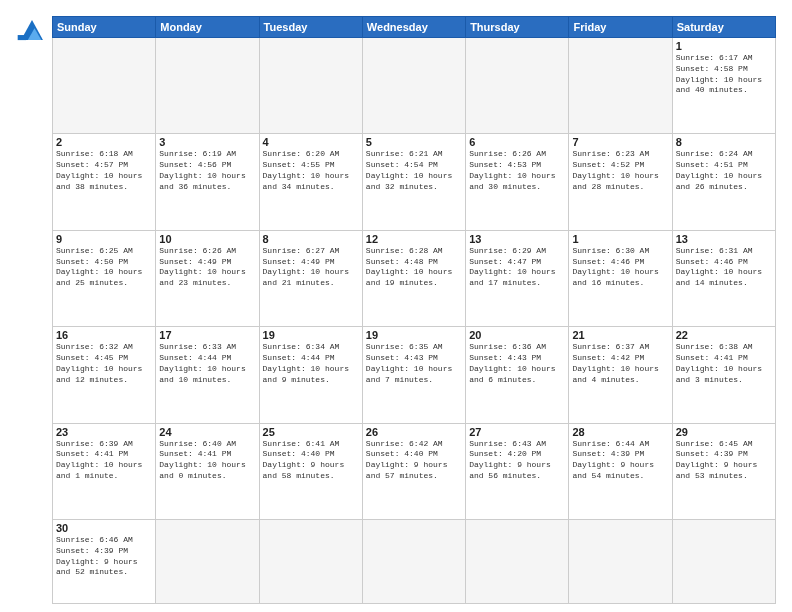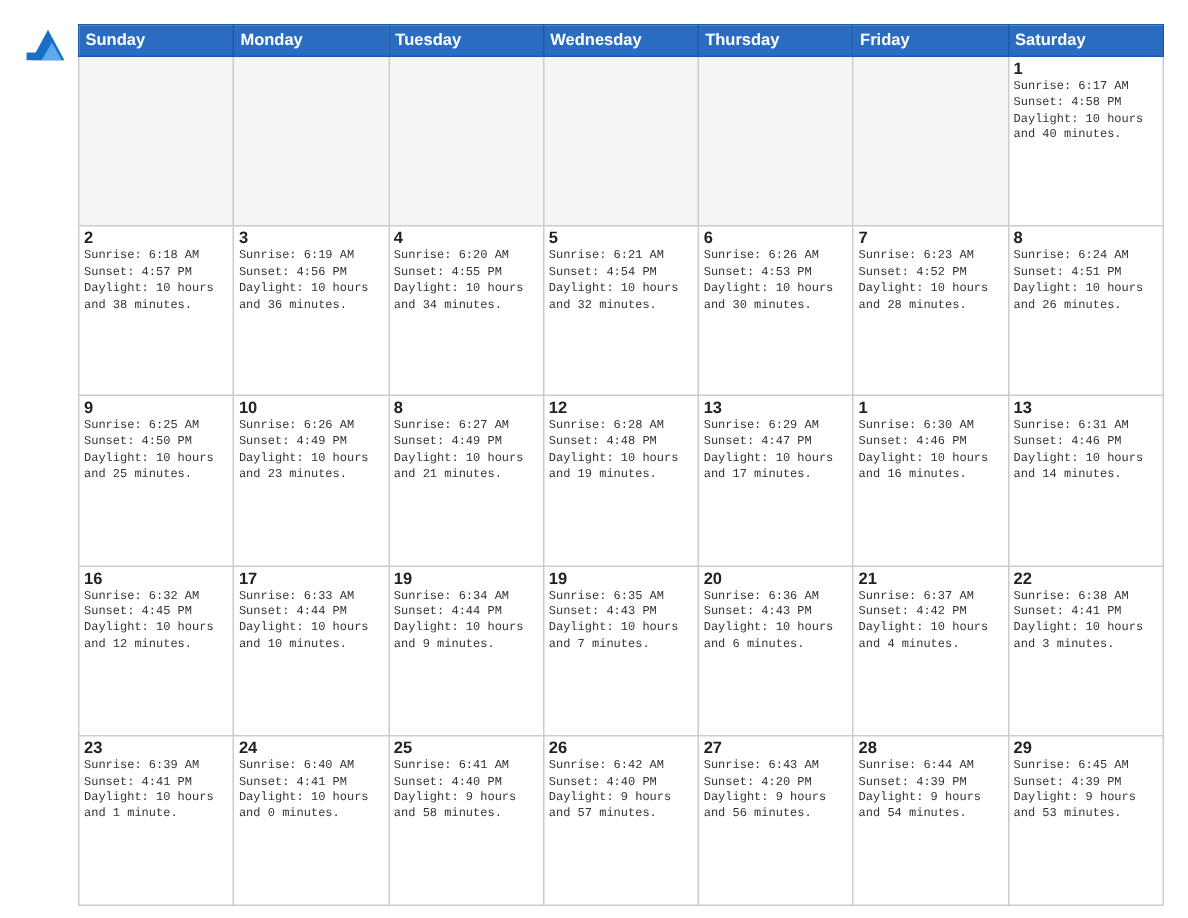--- a/index.html
+++ b/index.html
@@ -352,15 +352,30 @@
 and 54 minutes.</div>
           </td>
           <td>
             <span class="day-num">29</span>
             <div class="day-info">Sunrise: 6:45 AM
 Sunset: 4:39 PM
 Daylight: 9 hours
 and 53 minutes.</div>
           </td>
         </tr>
+        <tr class="last-row">
+          <td>
+            <span class="day-num">30</span>
+            <div class="day-info">Sunrise: 6:46 AM
+Sunset: 4:39 PM
+Daylight: 9 hours
+and 52 minutes.</div>
+          </td>
+          <td class="empty"></td>
+          <td class="empty"></td>
+          <td class="empty"></td>
+          <td class="empty"></td>
+          <td class="empty"></td>
+          <td class="empty"></td>
+        </tr>
       </tbody>
   </table>
 </div>
 
 </body></html>

